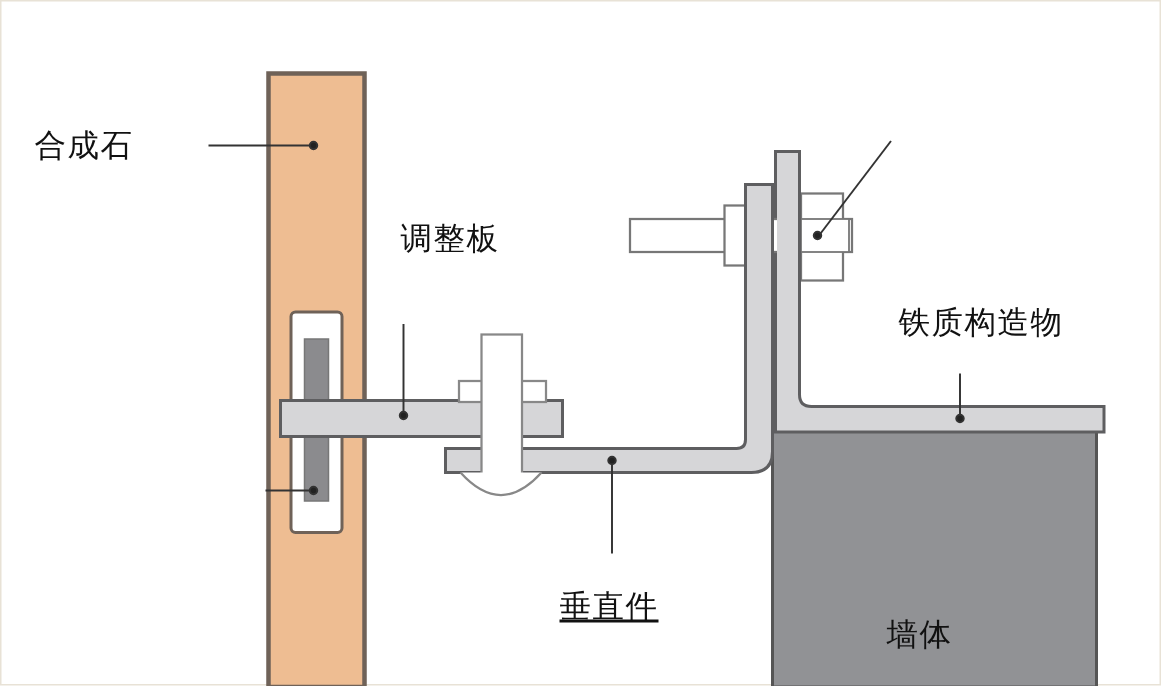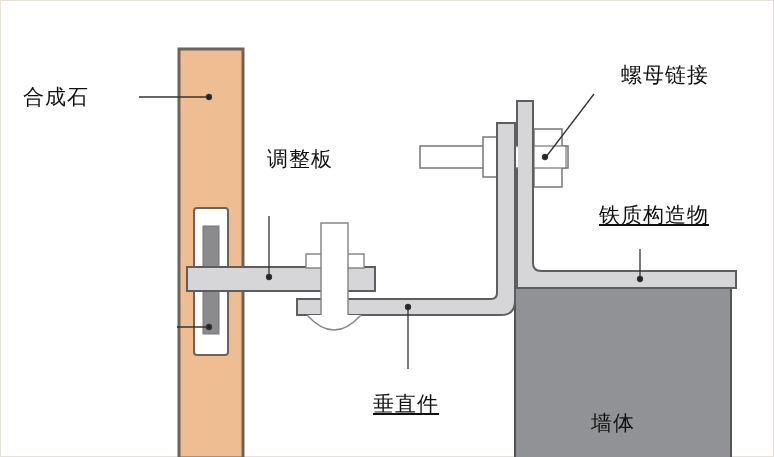--- a/index.html
+++ b/index.html
@@ -54,17 +54,16 @@
         <circle cx="544" cy="156" r="2.5"></circle>
       <line x1="639" y1="248" x2="639" y2="278"></line>
         <circle cx="639" cy="278" r="2.5"></circle>
       <line x1="407" y1="306" x2="407" y2="368"></line>
         <circle cx="407" cy="306" r="2.5"></circle>
     </g>
   </svg>
 
   <div class="lbl" style="left:22px;top:86px;">合成石</div>
   <div class="lbl" style="left:266px;top:148px;">调整板</div>
-  <div class="lbl" style="left:620px;top:64px;">螺母链接</div>
-  <div class="lbl" style="left:598px;top:204px;text-decoration:underline;">铁质构造物</div>
+  <div class="lbl" style="left:598px;top:204px;">铁质构造物</div>
   <div class="lbl" style="left:372px;top:393px;text-decoration:underline;">垂直件</div>
   <div class="lbl" style="left:590px;top:370px;margin-top:42px;">墙体</div>
 </div>
 
 </body></html>

